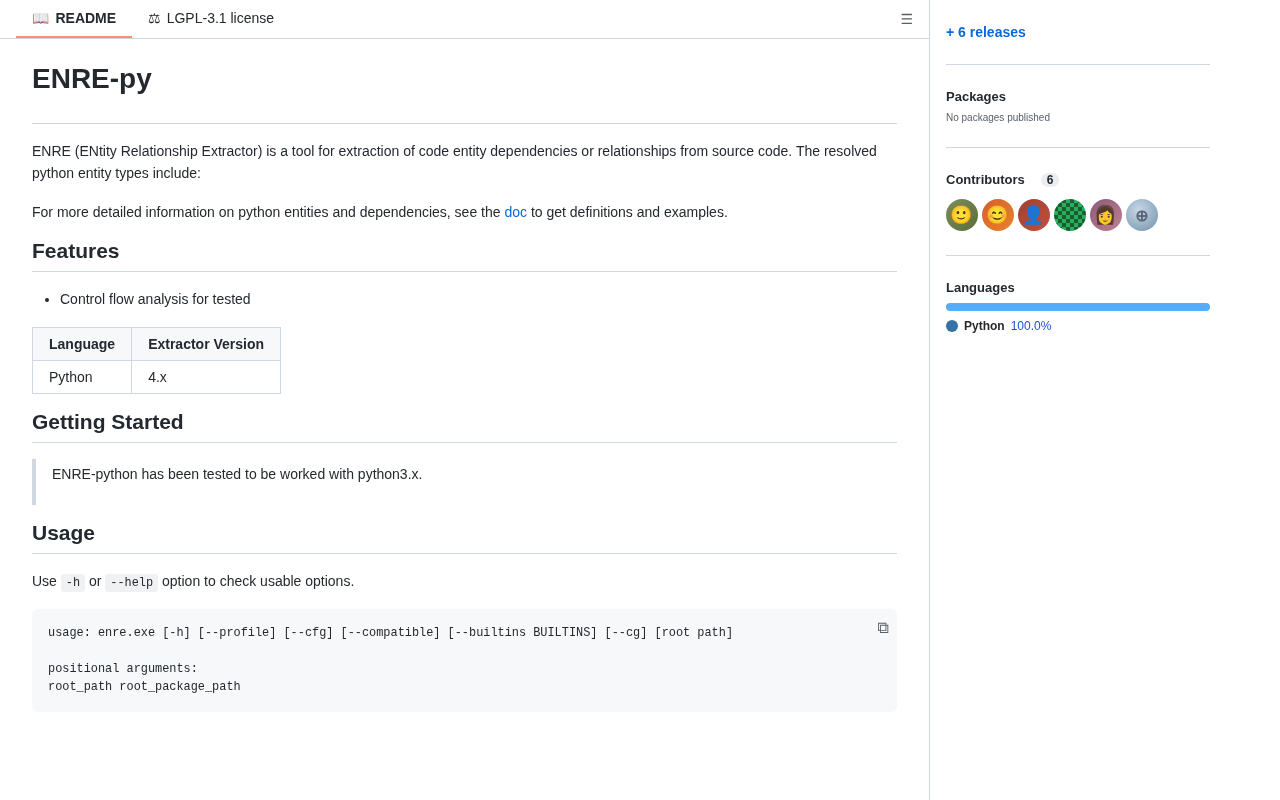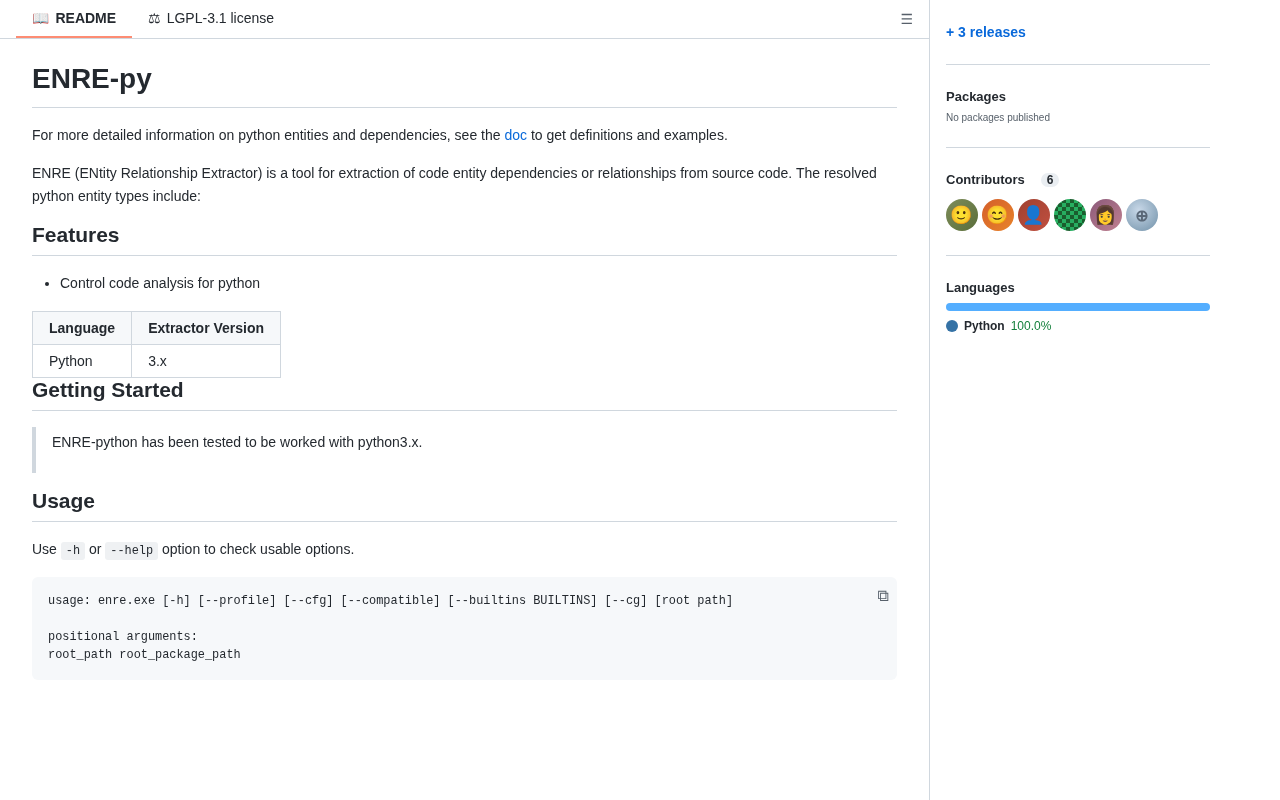--- a/index.html
+++ b/index.html
@@ -57,21 +57,21 @@
 
     
     .readme-content {
       padding: 24px 32px;
     }
 
     .readme-content h1 {
       font-size: 2em;
       font-weight: 600;
       border-bottom: 1px solid #d0d7de;
-      padding-bottom: 12px;
+      padding-bottom: 28px;
       margin-bottom: 16px;
     }
 
     .readme-content h2 {
       font-size: 1.5em;
       font-weight: 600;
       border-bottom: 1px solid #d0d7de;
       padding-bottom: 8px;
       margin-bottom: 16px;
     }
@@ -91,21 +91,21 @@
       padding-left: 2em;
       margin-bottom: 16px;
     }
     .readme-content ul li {
       line-height: 1.6;
     }
 
     
     .readme-content table {
       border-collapse: collapse;
-      margin-bottom: 0;
+      margin-bottom: 16px;
       width: auto;
     }
     .readme-content table th,
     .readme-content table td {
       border: 1px solid #d0d7de;
       padding: 8px 16px;
       text-align: left;
     }
     .readme-content table th {
       background: #f6f8fa;
@@ -231,21 +231,21 @@
       width: 12px;
       height: 12px;
       border-radius: 50%;
       background: #3572A5;
       flex-shrink: 0;
     }
     .language-name {
       font-weight: 600;
     }
     .language-pct {
-      color: #15803d;
+      color: #1d4ed8;
     }
 
     .av-inner {
       width: 100%;
       height: 100%;
       display: flex;
       align-items: center;
       justify-content: center;
       font-size: 14px;
       color: #fff;
@@ -277,48 +277,48 @@
         <span>⚖</span>
         <span>LGPL-3.1 license</span>
       </a>
     </div>
     <div class="tab-list-icon">☰</div>
   </div>
 
   <div class="readme-content">
     <h1>ENRE-py</h1>
 
+    <p>ENRE (ENtity Relationship Extractor) is a tool for extraction of code entity dependencies or relationships from source code. The resolved python entity types include:</p>
+
     <p>
       <span>For more detailed information on python entities and dependencies, see the</span>
       <a href="#">doc</a>
       <span>to get definitions and examples.</span>
     </p>
 
-    <p>ENRE (ENtity Relationship Extractor) is a tool for extraction of code entity dependencies or relationships from source code. The resolved python entity types include:</p>
-
     <h2>Features</h2>
 
     <ul>
       <li>
-        <span>Control code analysis for python</span>
+        <span>Control flow analysis for tested</span>
       </li>
     </ul>
 
 
     <table>
       <thead>
         <tr>
           <th>Language</th>
           <th>Extractor Version</th>
         </tr>
       </thead>
       <tbody>
         <tr>
           <td>Python</td>
-          <td>3.x</td>
+          <td>4.x</td>
         </tr>
       </tbody>
     </table>
 
     <h2>Getting Started</h2>
 
     <blockquote>
       <p>ENRE-python has been tested to be worked with python3.x.</p>
     </blockquote>
 
@@ -338,21 +338,21 @@
       <div>&nbsp;</div>
       <div>positional arguments:</div>
       <div>  root_path                    root_package_path</div>
     </div>
   </div>
 </div>
 
 <div class="sidebar">
 
   <div class="sidebar-section">
-    <a href="#" class="releases-link">+ 3 releases</a>
+    <a href="#" class="releases-link">+ 6 releases</a>
   </div>
 
   <div class="sidebar-section">
     <div class="sidebar-title">Packages</div>
     <div class="packages-empty">No packages published</div>
   </div>
 
   <div class="sidebar-section">
     <div class="contributors-header">
       <span class="sidebar-title" style="margin-bottom:0">Contributors</span>

